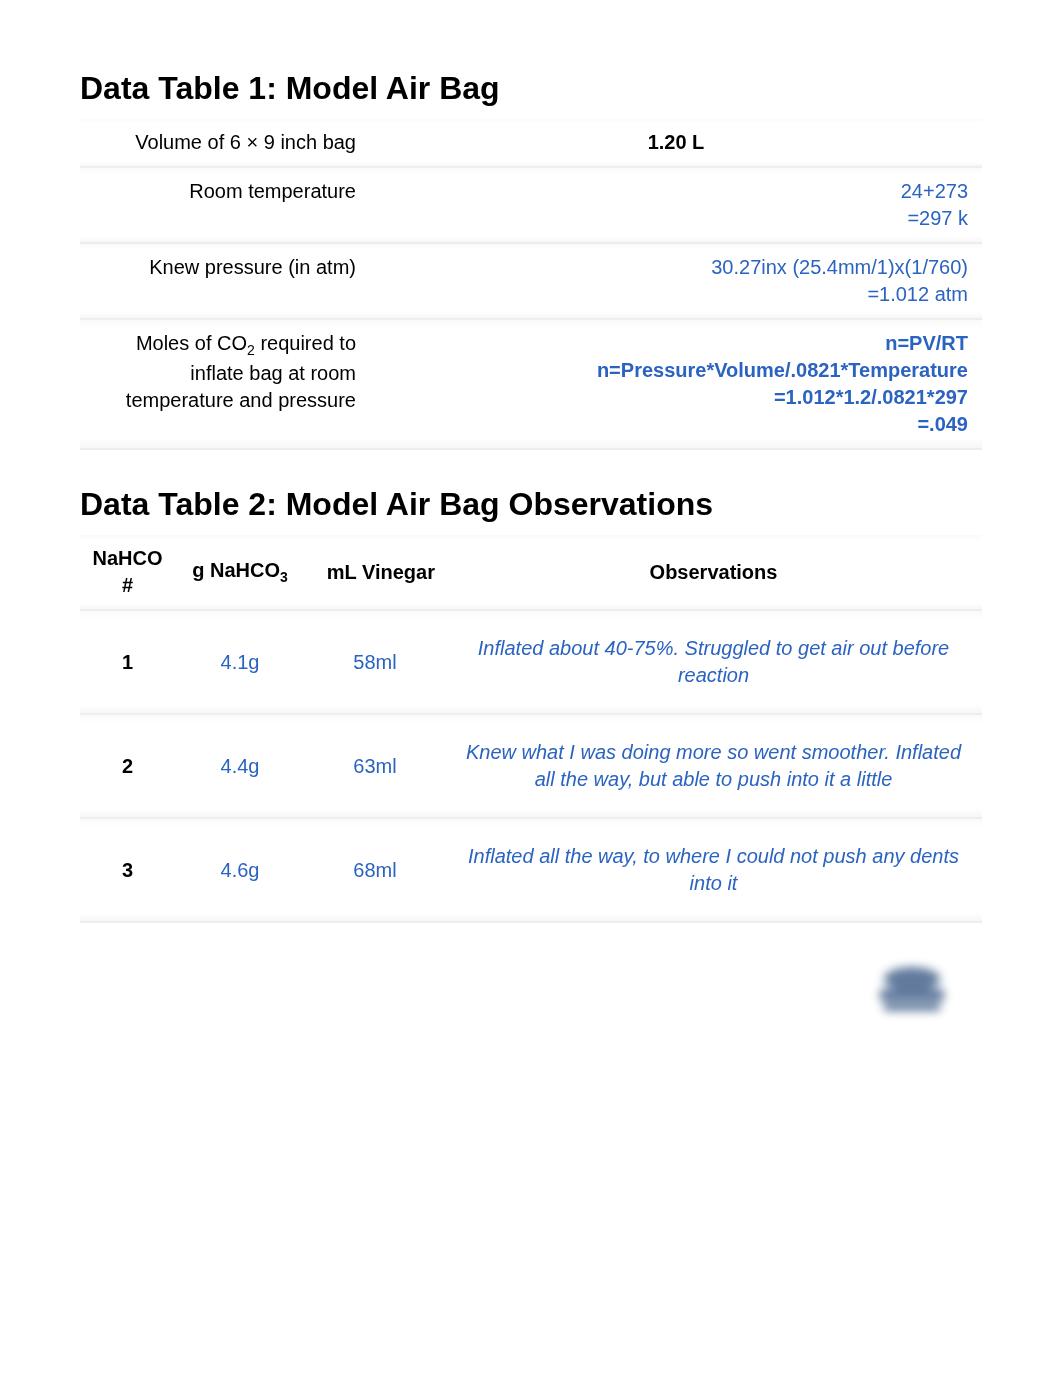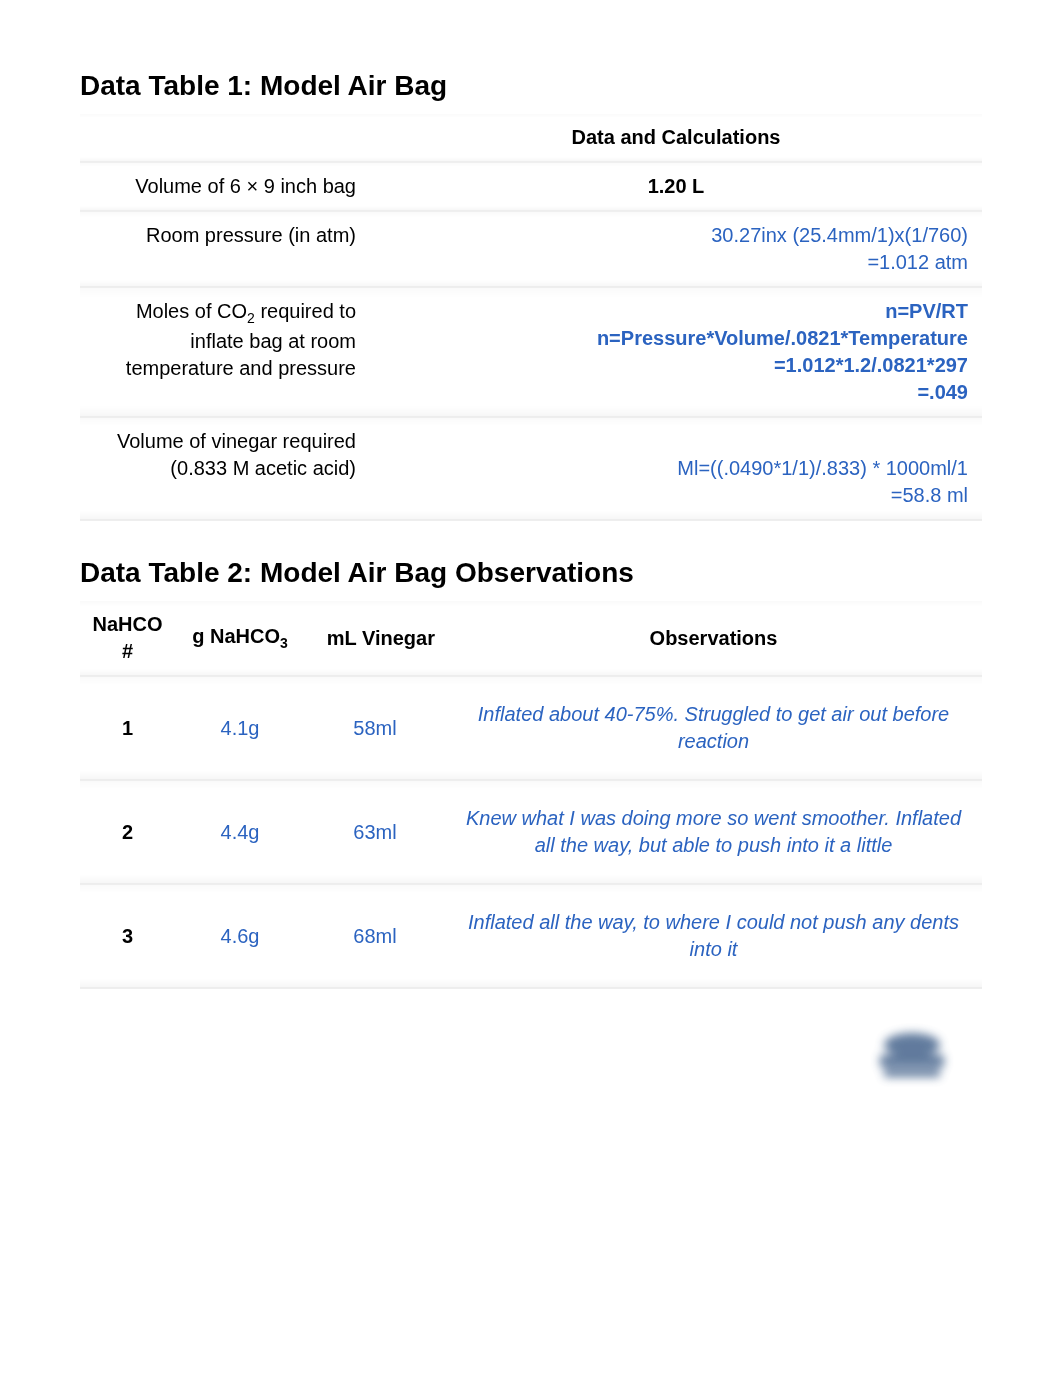--- a/index.html
+++ b/index.html
@@ -4,21 +4,21 @@
 <style>
   * { box-sizing: border-box; margin: 0; padding: 0; }
   body {
     font-family: Verdana, Geneva, sans-serif;
     background: #fff;
     padding: 70px 80px 40px 80px;
     width: 1062px;
     color: #000;
   }
   h2 {
-    font-size: 28px;
+    font-size: 32px;
     font-weight: bold;
     margin-bottom: 12px;
     color: #000;
   }
   table {
     width: 100%;
     border-collapse: separate;
     border-spacing: 0;
     margin-bottom: 36px;
   }
@@ -58,55 +58,47 @@
   }
   .logo svg { display: block; }
   sub { font-size: 0.7em; }
 </style>
 </head>
 <body>
 
 <h2>Data Table 1: Model Air Bag</h2>
 <table>
   <tbody>
-      <tr>
-    <th class="label-col"></th>
-    <th class="center">Data and Calculations</th>
-  </tr>
   <tr>
     <td class="label-col">Volume of 6 × 9 inch bag</td>
     <td class="center" style="font-weight:bold;">1.20 L</td>
   </tr>
   <tr>
-    <td class="label-col">Room pressure (in atm)</td>
+    <td class="label-col">Room temperature</td>
+    <td>
+      <span class="blue">24+273</span><br>
+      <span class="blue">=297 k</span>
+    </td>
+  </tr>
+  <tr>
+    <td class="label-col">Knew pressure (in atm)</td>
     <td>
       <span class="blue">30.27inx (25.4mm/1)x(1/760)</span><br>
       <span class="blue">=1.012 atm</span>
     </td>
   </tr>
   <tr>
     <td class="label-col">
       <span>Moles of CO</span><sub>2</sub><span> required to inflate bag at room temperature and pressure</span>
     </td>
     <td>
       <span class="blue-bold">n=PV/RT</span><br>
       <span class="blue-bold">n=Pressure*Volume/.0821*Temperature</span><br>
       <span class="blue-bold">=1.012*1.2/.0821*297</span><br>
       <span class="blue-bold">=.049</span>
-    </td>
-  </tr>
-  <tr>
-    <td class="label-col">
-      <span>Volume of vinegar required</span><br>
-      <span>(0.833 M acetic acid)</span>
-    </td>
-    <td>
-      <br>
-      <span class="blue">Ml=((.0490*1/1)/.833) * 1000ml/1</span><br>
-      <span class="blue">=58.8 ml</span>
     </td>
   </tr>
 </tbody>
   </table>
 
 <h2>Data Table 2: Model Air Bag Observations</h2>
 <table class="t2">
   <tbody>
       <tr>
     <th class="col-trial">NaHCO #</th>

